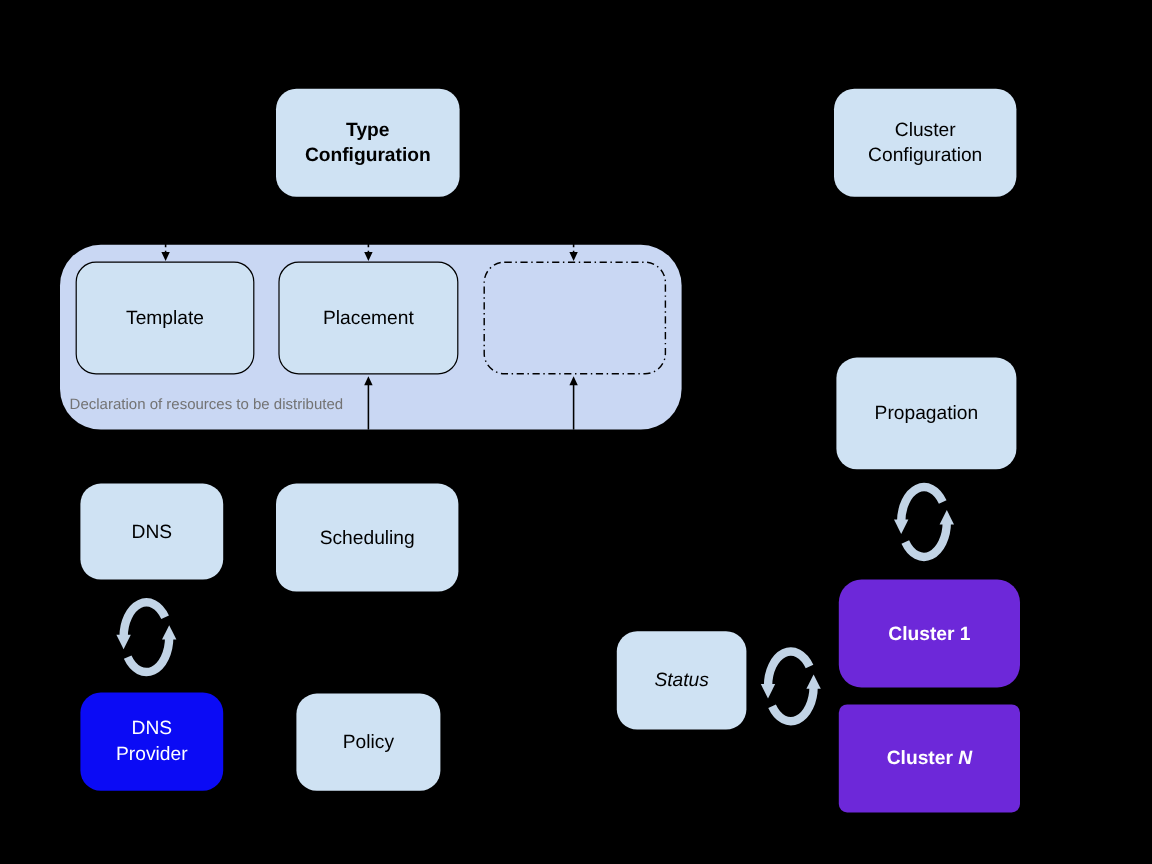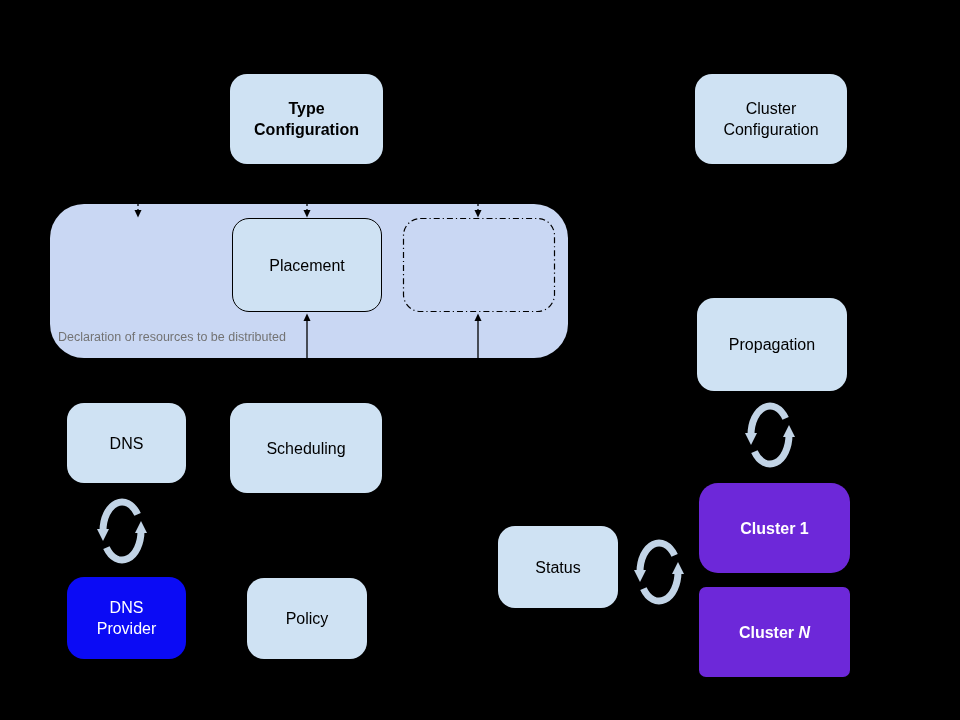--- a/index.html
+++ b/index.html
@@ -30,40 +30,43 @@
   #type-configuration{left:230px;top:74px;width:153px;height:90px;font-weight:bold;}
   #cluster-configuration{left:695px;top:74px;width:152px;height:90px;}
   #template{left:63px;top:218px;width:149px;height:94px;}
   #placement{left:232px;top:218px;width:150px;height:94px;}
   #overrides{left:403px;top:218px;width:152px;height:94px;border-radius:17px;}
   #dns{left:67px;top:403px;width:119px;height:80px;}
   #scheduling{left:230px;top:403px;width:152px;height:90px;}
   #dns-provider{left:67px;top:577px;width:119px;height:82px;}
   #policy{left:247px;top:578px;width:120px;height:81px;}
   #propagation{left:697px;top:298px;width:150px;height:93px;}
-  #status{left:498px;top:526px;width:120px;height:82px;}
+  #status{left:514px;top:526px;width:108px;height:82px;font-style:italic;}
   #cluster-1{left:699px;top:483px;width:151px;height:90px;border-radius:19px;}
   #cluster-n{left:699px;top:587px;width:151px;height:90px;border-radius:7px;}
   .overlay{position:absolute;left:0;top:0;width:960px;height:720px;pointer-events:none;}
 </style>
 </head>
 <body>
 
 <div class="stage">
 
   <div class="group-box"></div>
   <div class="group-caption">Declaration of resources to be distributed</div>
 
   <div class="node light" id="type-configuration">
     <span>Type
 Configuration</span>
   </div>
   <div class="node light" id="cluster-configuration">
     <span>Cluster
 Configuration</span>
+  </div>
+  <div class="node light bordered" id="template">
+    <span>Template</span>
   </div>
   <div class="node light bordered" id="placement">
     <span>Placement</span>
   </div>
   <div class="node light" id="dns">
     <span>DNS</span>
   </div>
   <div class="node light" id="scheduling">
     <span>Scheduling</span>
   </div>

